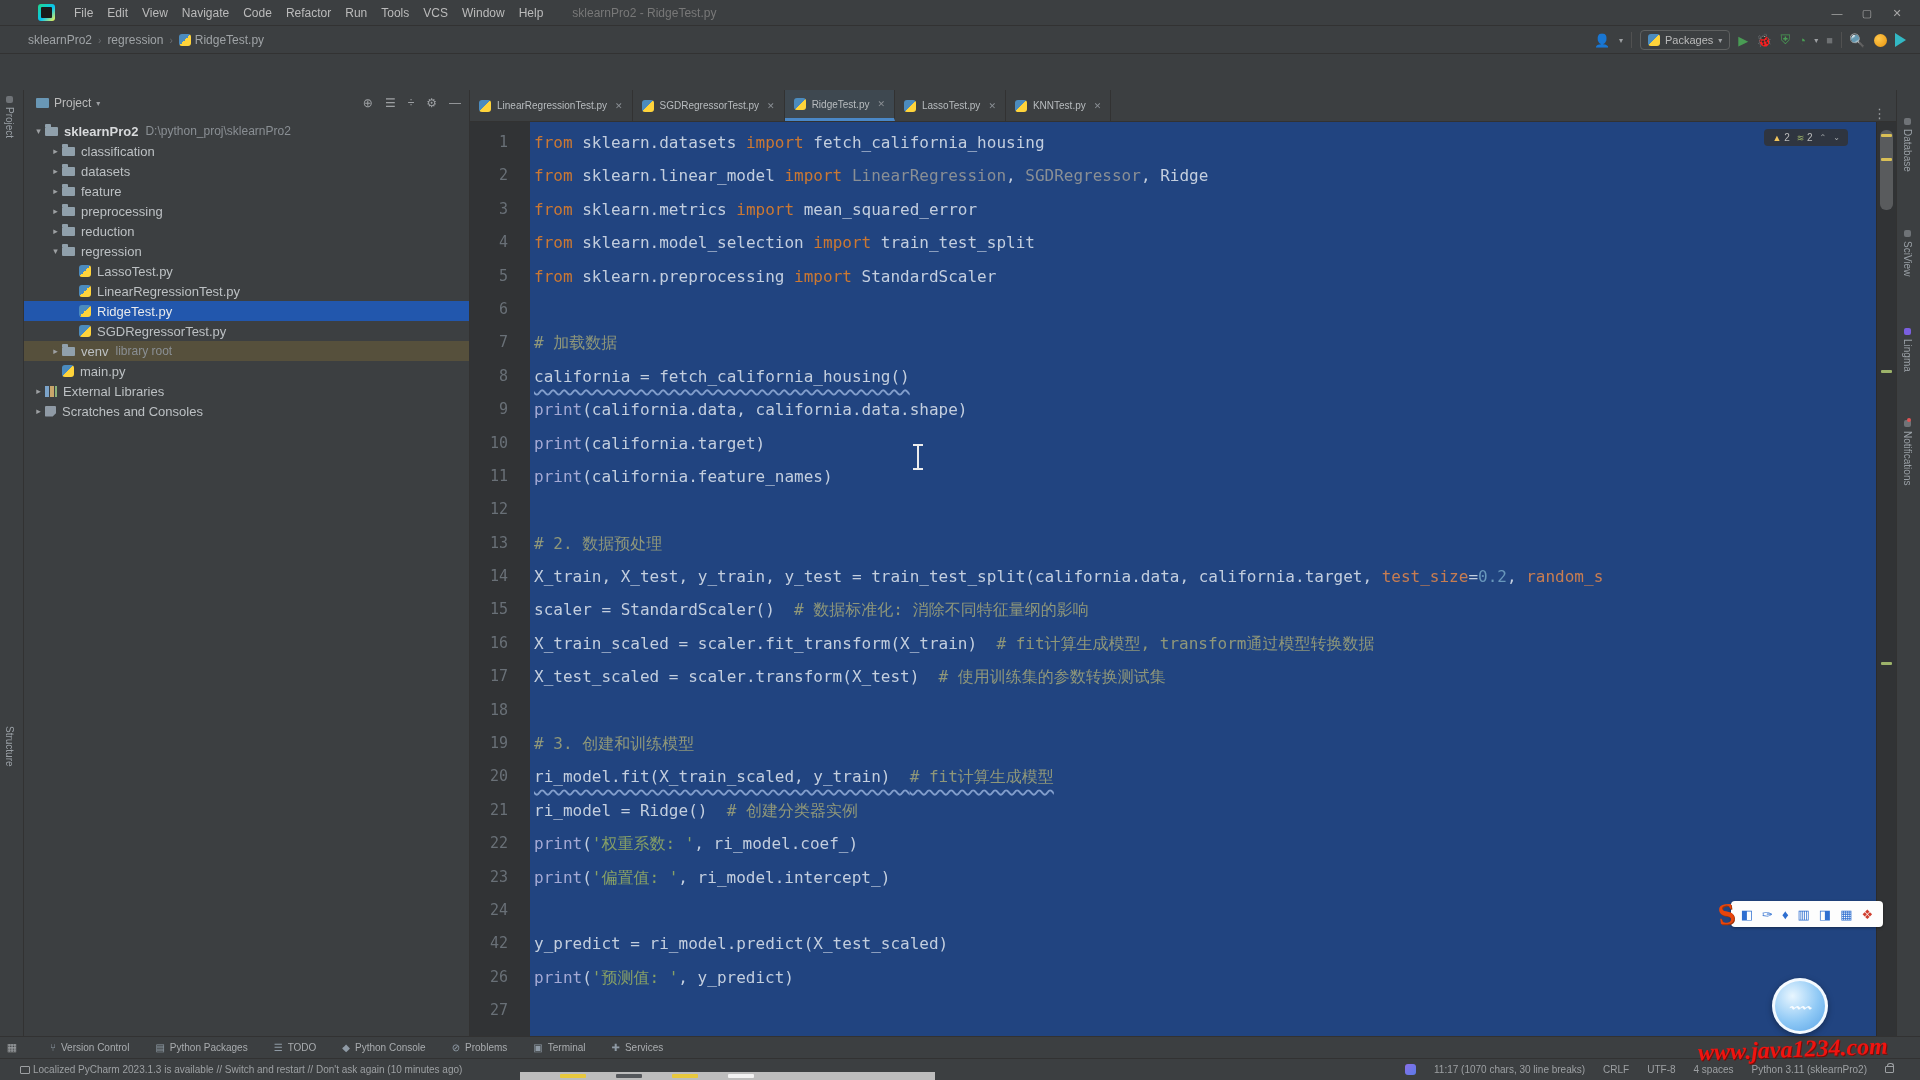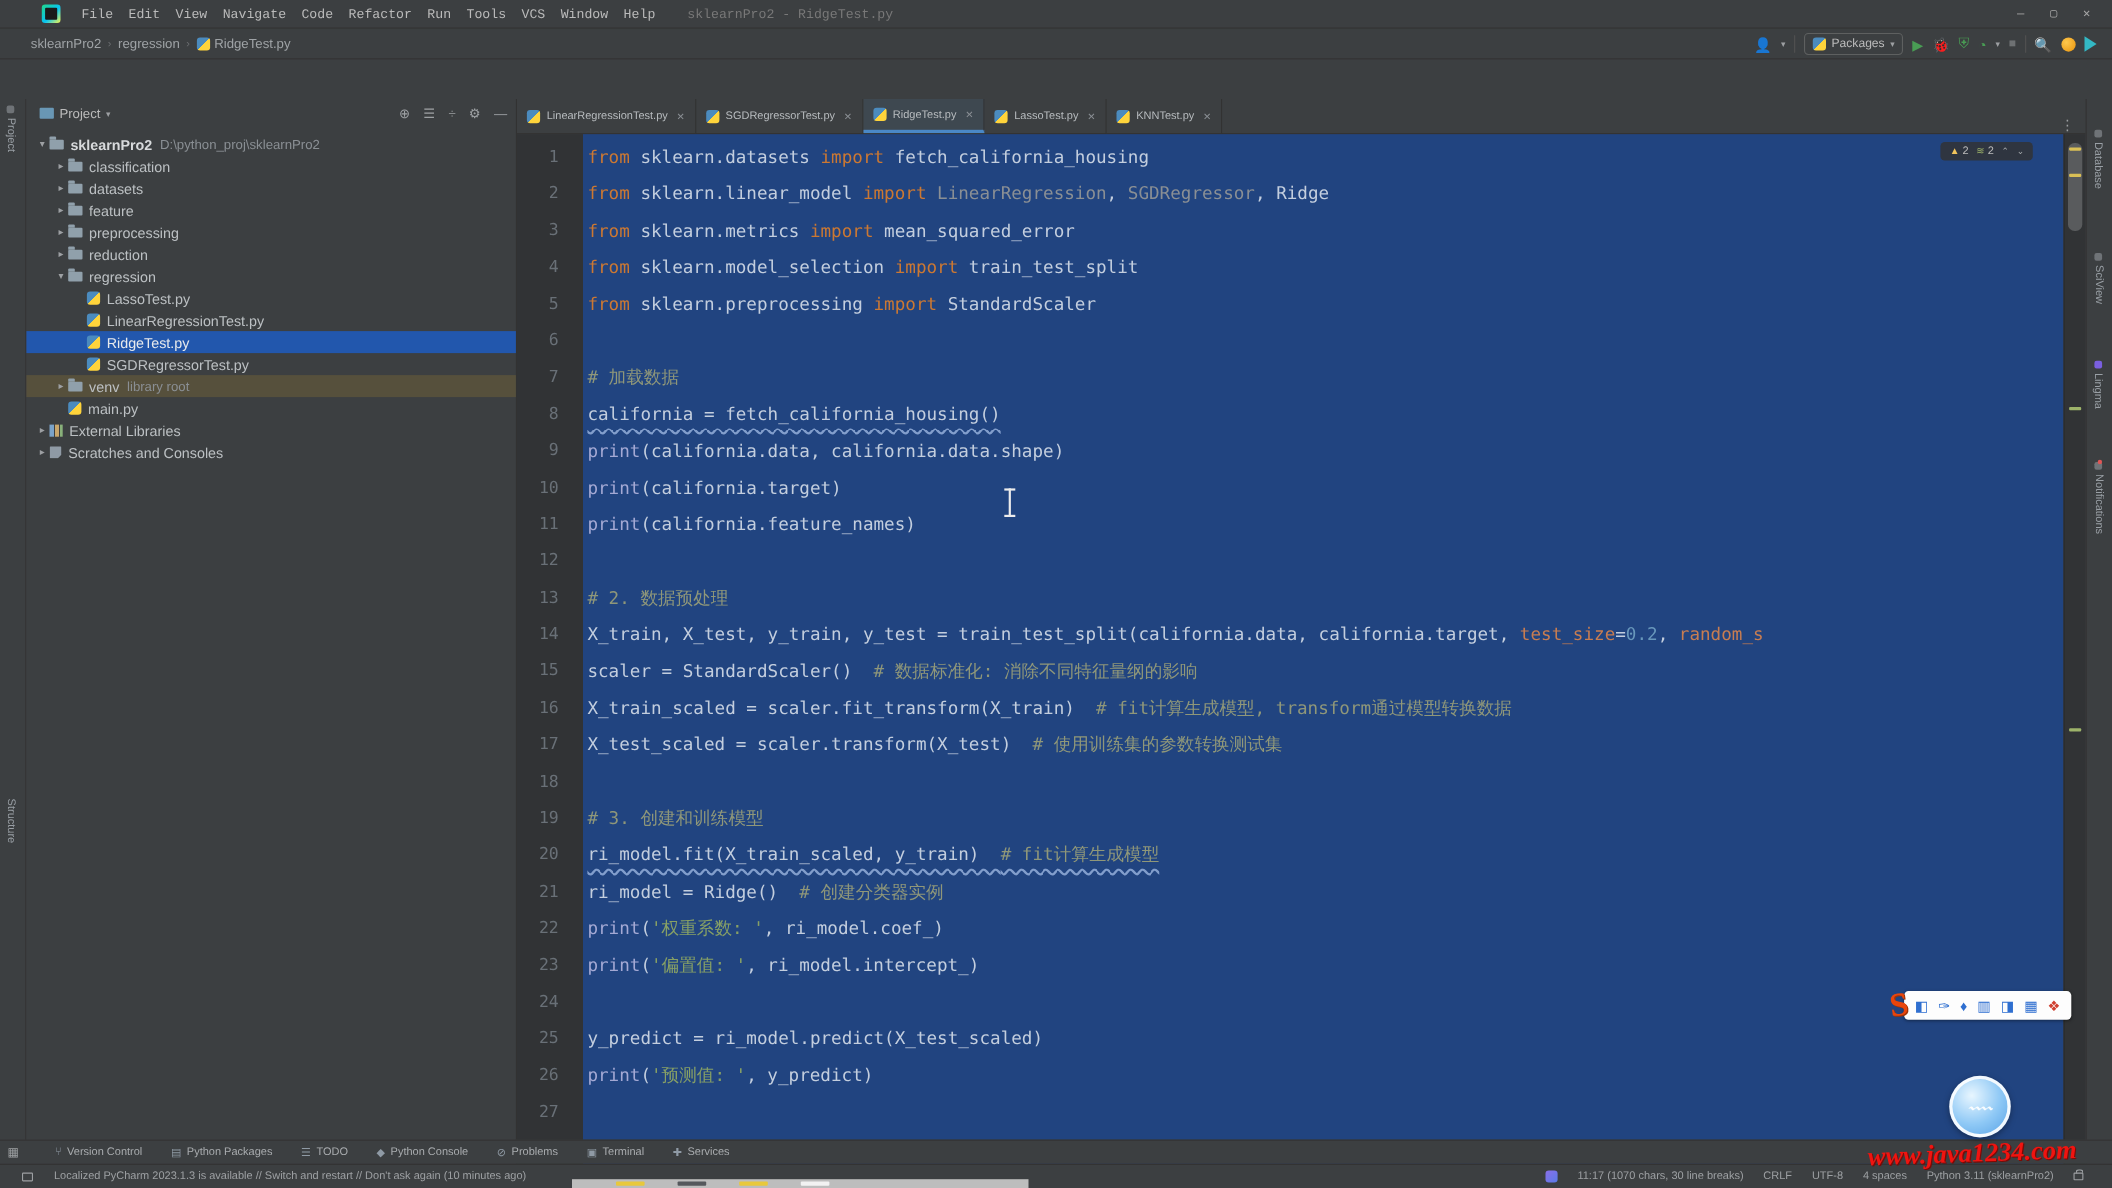--- a/index.html
+++ b/index.html
@@ -2,21 +2,21 @@
 <html><head>
 <meta charset="utf-8">
 <style>
   * { margin:0; padding:0; box-sizing:border-box; }
   html,body { width:1920px; height:1080px; overflow:hidden; background:#2b2b2b;
     font-family:"Liberation Sans", sans-serif; }
   .app { position:relative; width:1920px; height:1080px; background:#3c3f41; }
 
   
   .menubar { position:absolute; left:0; top:0; width:1920px; height:26px;
-    background:#3c3f41; border-bottom:1px solid #323232; display:flex; align-items:center;font-family:Liberation Mono, monospace; }
+    background:#3c3f41; border-bottom:1px solid #323232; display:flex; align-items:center; }
   .pc-logo { width:17px; height:17px; margin-left:38px; border-radius:3px;
     background:linear-gradient(135deg,#21d789 0%,#07c3f2 55%,#fcf84a 100%); position:relative; }
   .pc-logo::after{ content:""; position:absolute; inset:3px; background:#1a1a1a; border-radius:1px; }
   .menu-items { display:flex; margin-left:12px; }
   .menu-item { font-size:12px; color:#bbbbbb; padding:3px 7px; cursor:default; }
   .win-title { font-size:12px; color:#787878; margin-left:22px; }
   .win-controls { margin-left:auto; display:flex; align-items:center; margin-right:8px; }
   .win-btn { width:30px; height:20px; color:#a7a7a7; font-size:11px; text-align:center; line-height:20px; }
 
   
@@ -110,21 +110,21 @@
 
   
   .toolwin-bar { position:absolute; left:0; top:1036px; width:1920px; height:22px; background:#3c3f41;
     border-top:1px solid #323232; display:flex; align-items:center; }
   .tw-corner { width:24px; text-align:center; color:#9da0a3; font-size:11px; }
   .tw-items { display:flex; gap:26px; margin-left:26px; }
   .tw-item { display:flex; align-items:center; gap:5px; font-size:10px; color:#a9acaf; }
   .tw-glyph { font-size:10px; color:#8f9aa5; }
   .statusbar { position:absolute; left:0; top:1058px; width:1920px; height:22px; background:#3c3f41;
     border-top:1px solid #323232; display:flex; align-items:center; font-size:10px; color:#9da0a3; }
-  .sb-msg { margin-left:20px; display:flex; align-items:center; gap:19px; }
+  .sb-msg { margin-left:20px; display:flex; align-items:center; gap:3px; }
   .sb-msg-icon { width:10px; height:8px; border:1px solid #9da0a3; border-radius:1px; }
   .sb-right { margin-left:auto; display:flex; align-items:center; gap:18px; margin-right:26px; }
   .sb-seg { white-space:nowrap; }
   .sb-ai { width:11px; height:11px; border-radius:3px; background:linear-gradient(135deg,#8a6fe8,#5a7be8); }
   .sb-lock { width:9px; height:7px; border:1px solid #9da0a3; border-radius:1px; position:relative; }
   .sb-lock::before { content:""; position:absolute; left:1px; top:-4px; width:5px; height:3px;
     border:1px solid #9da0a3; border-bottom:none; border-radius:3px 3px 0 0; }
 
   
   .ime-bar { position:absolute; left:1718px; top:897px; display:flex; align-items:center; z-index:30; }
@@ -363,21 +363,21 @@
             <div class="gnum">15</div>
             <div class="gnum">16</div>
             <div class="gnum">17</div>
             <div class="gnum">18</div>
             <div class="gnum">19</div>
             <div class="gnum">20</div>
             <div class="gnum">21</div>
             <div class="gnum">22</div>
             <div class="gnum">23</div>
             <div class="gnum">24</div>
-            <div class="gnum">25</div>
+            <div class="gnum">42</div>
             <div class="gnum">26</div>
             <div class="gnum">27</div>
             <div class="gnum">28</div>
           </div>
         <div class="code-area" id="code-area">
 
         <div class="code-line"><span><span class="sk">from</span><span class="st"> sklearn.datasets </span><span class="sk">import</span><span class="st"> fetch_california_housing</span></span></div>
             <div class="code-line"><span><span class="sk">from</span><span class="st"> sklearn.linear_model </span><span class="sk">import</span><span class="sg"> LinearRegression</span><span class="st">, </span><span class="sg">SGDRegressor</span><span class="st">, Ridge</span></span></div>
             <div class="code-line"><span><span class="sk">from</span><span class="st"> sklearn.metrics </span><span class="sk">import</span><span class="st"> mean_squared_error</span></span></div>
             <div class="code-line"><span><span class="sk">from</span><span class="st"> sklearn.model_selection </span><span class="sk">import</span><span class="st"> train_test_split</span></span></div>

